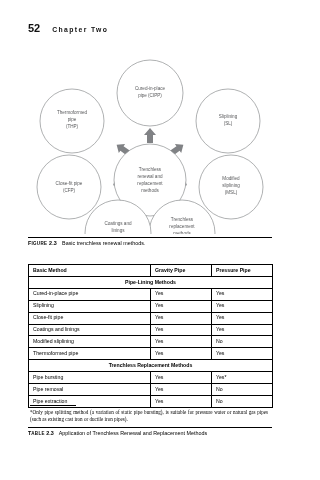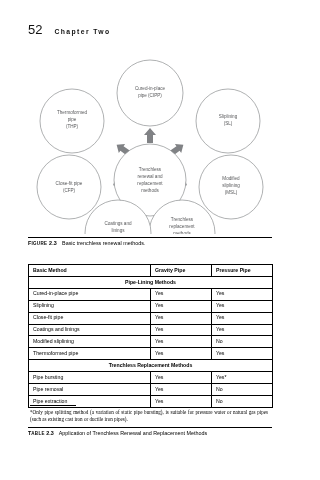--- a/index.html
+++ b/index.html
@@ -27,22 +27,22 @@
   .running-head {
     position: absolute;
     top: 22px;
     left: 28px;
     display: flex;
     align-items: baseline;
     gap: 12px;
   }
   .folio {
     font-family: "Liberation Sans", sans-serif;
-    font-size: 13px;
-    font-weight: normal;
+    font-size: 11px;
+    font-weight: bold;
     letter-spacing: 0px;
     color: #111;
   }
   .chapter-label {
     font-family: "Liberation Sans", sans-serif;
     font-size: 6.8px;
     font-weight: bold;
     letter-spacing: 1.4px;
     color: #111;
   }

